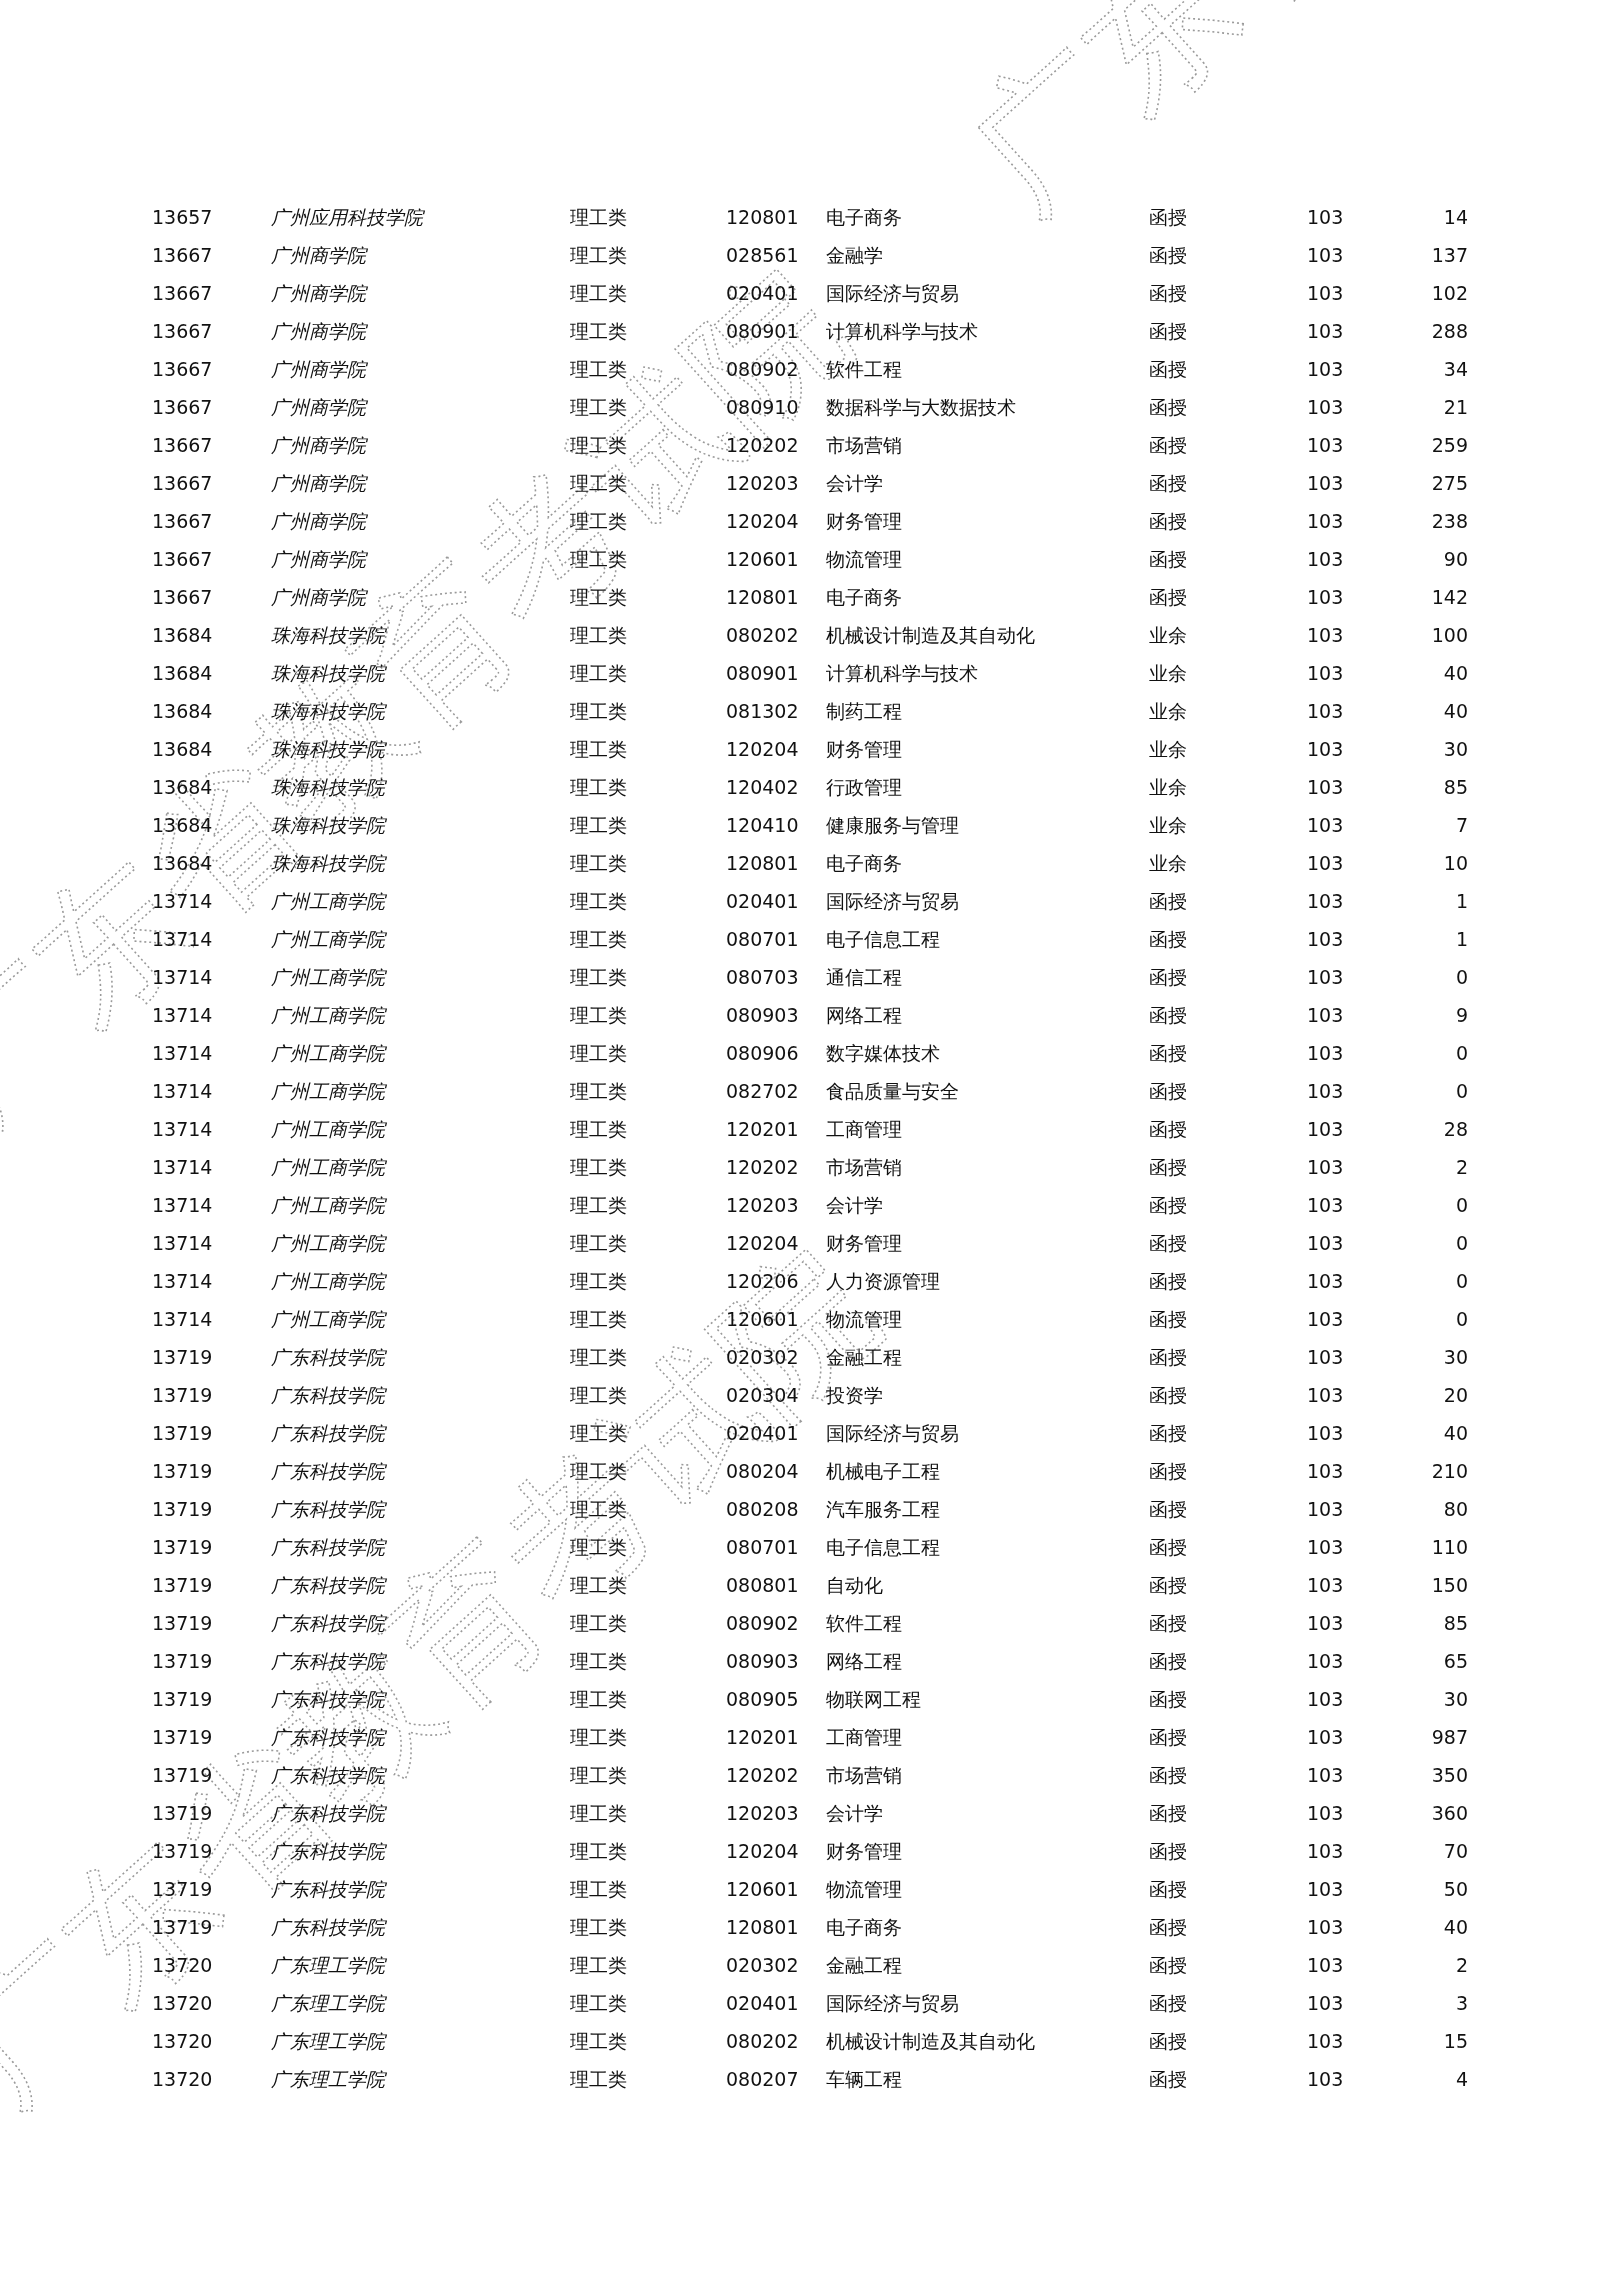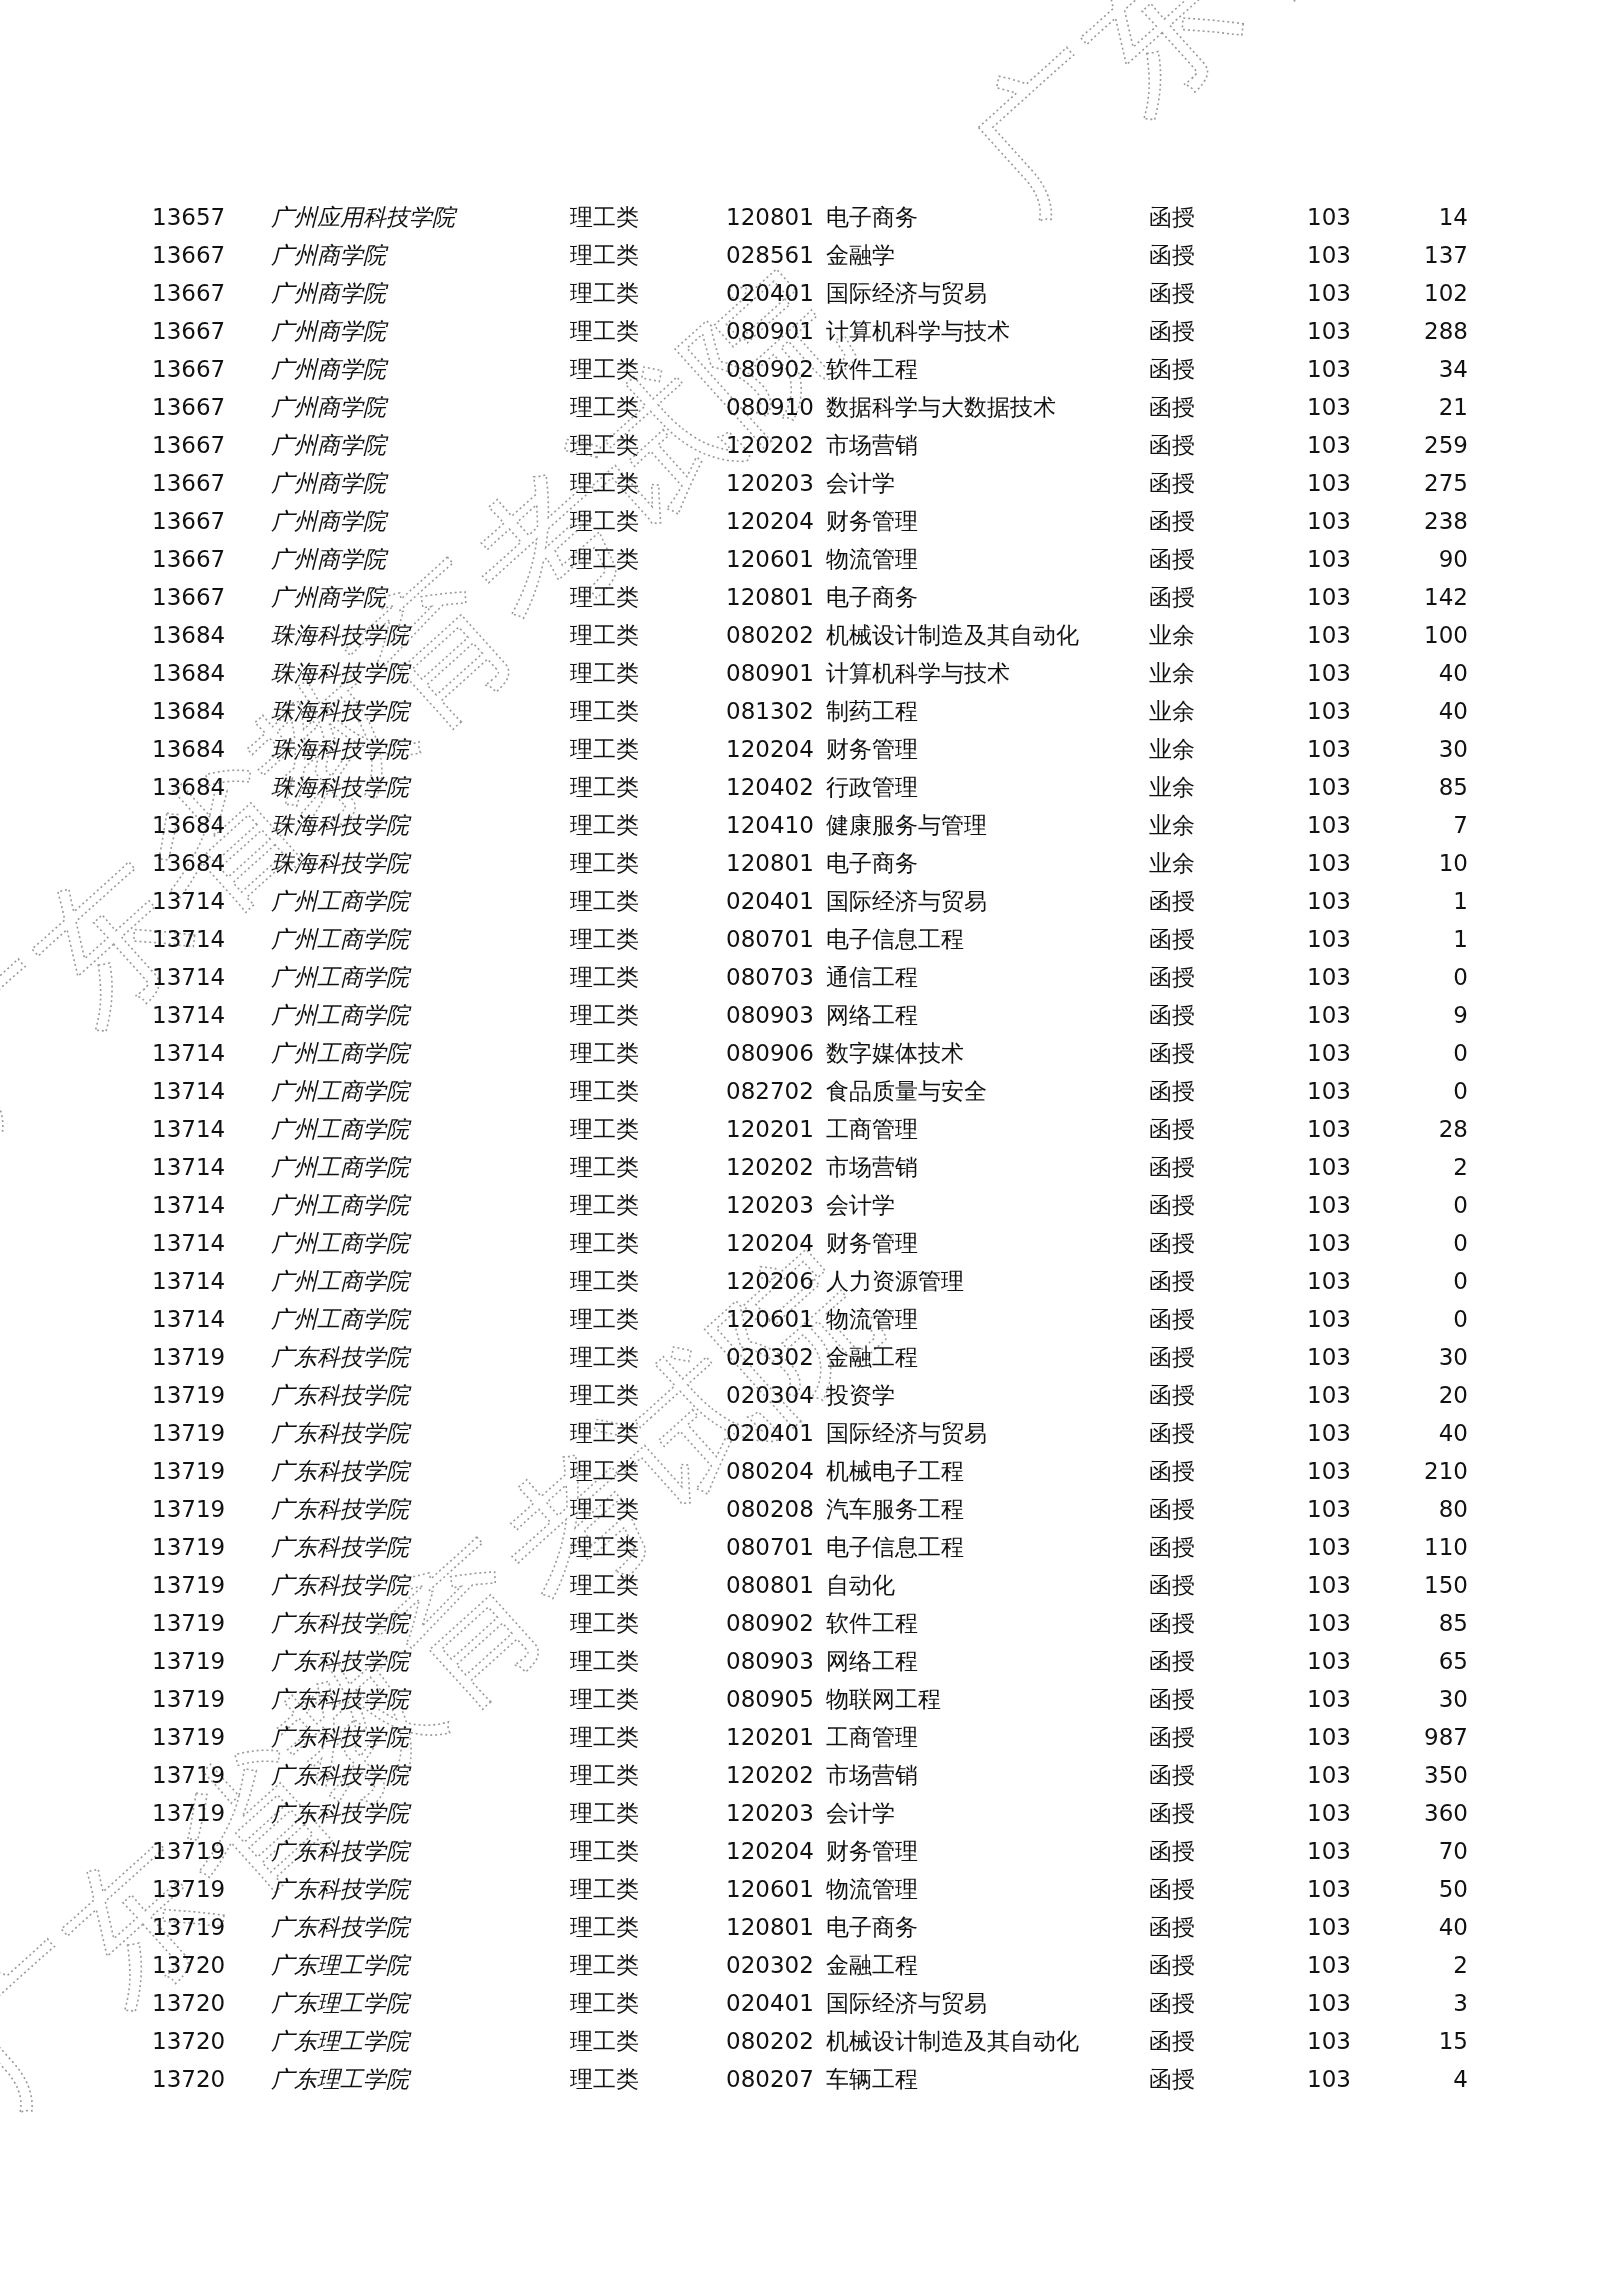--- a/index.html
+++ b/index.html
@@ -2,21 +2,21 @@
 <html><head>
 <meta charset="utf-8">
 <style>
   html, body { margin: 0; padding: 0; background: #ffffff; }
   body { width: 1621px; height: 2293px; position: relative; overflow: hidden;
          font-family: "DejaVu Sans", "Liberation Sans", sans-serif; color: #111; }
   .watermark { position: absolute; left: 0; top: 0; width: 1621px; height: 2293px; pointer-events: none; }
   .watermark text { font-family: "DejaVu Sans", sans-serif; font-size: 150px; fill: none;
                     stroke: #9a9a9a; stroke-width: 1.6; stroke-dasharray: 2 3; }
   .table { position: absolute; left: 0; top: 198px; width: 1621px; }
-  .row { position: relative; height: 38px; font-size: 23px; line-height: 38px; white-space: nowrap; }
+  .row { position: relative; height: 38px; font-size: 19px; line-height: 38px; white-space: nowrap; }
   .row span { position: absolute; top: 0; }
   .c-code { left: 152px; }
   .c-school { left: 271px; font-style: italic; }
   .c-cat { left: 570px; }
   .c-mcode { left: 698px; margin-left: 28px; }
   .c-major { left: 826px; }
   .c-mode { left: 1149px; }
   .c-lvl { left: 1276px; margin-left: 31px; }
   .c-num { right: 153px; }
 </style>

